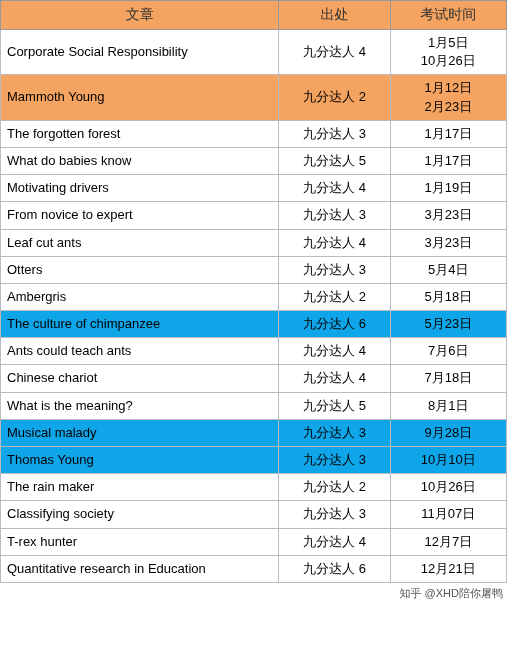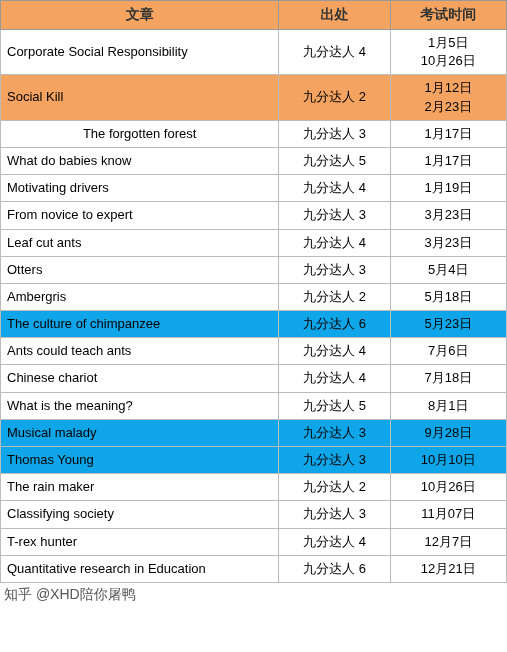--- a/index.html
+++ b/index.html
@@ -18,37 +18,37 @@
       border-collapse: collapse;
       border: 1px solid #999;
     }
     th {
       background-color: #f4a460;
       color: #333;
       text-align: center;
       padding: 5px 6px;
       border: 1px solid #999;
       font-size: 14px;
-      font-weight: bold;
+      font-weight: normal;
     }
     td {
       padding: 4px 6px;
       border: 1px solid #bbb;
       vertical-align: middle;
       line-height: 1.4;
     }
     .col-article { width: 55%; }
     .col-source  { width: 22%; text-align: center; }
     .col-date    { width: 23%; text-align: center; }
     tr.highlight-orange td { background-color: #f4a460; }
     tr.highlight-light td  { background-color: #0ea5e9; }
     tr:not(.highlight-orange):not(.highlight-light) td { background-color: #fff; }
     .footer-note {
-      text-align: left;
-      font-size: 14px;
+      text-align: right;
+      font-size: 11px;
       color: #555;
       padding: 3px 4px;
     }
   </style>
 </head>
 <body>
 
 <div class="table-container">
   <table>
     <thead>
@@ -59,27 +59,27 @@
       </tr>
     </thead>
     <tbody id="table-body">
     <tr>
           <td class="col-article" style="white-space: pre-wrap;">Corporate Social Responsibility</td>
           <td class="col-source">九分达人 4</td>
           <td class="col-date" style="white-space: pre-wrap;">1月5日
 10月26日</td>
         </tr>
         <tr class="highlight-orange">
-          <td class="col-article" style="white-space: pre-wrap;">Social Kill</td>
+          <td class="col-article" style="white-space: pre-wrap;">Mammoth Young</td>
           <td class="col-source">九分达人 2</td>
           <td class="col-date" style="white-space: pre-wrap;">1月12日
 2月23日</td>
         </tr>
         <tr>
-          <td class="col-article" style="white-space: pre-wrap; text-align: center;">The forgotten forest</td>
+          <td class="col-article" style="white-space: pre-wrap;">The forgotten forest</td>
           <td class="col-source">九分达人 3</td>
           <td class="col-date" style="white-space: pre-wrap;">1月17日</td>
         </tr>
         <tr>
           <td class="col-article" style="white-space: pre-wrap;">What do babies know</td>
           <td class="col-source">九分达人 5</td>
           <td class="col-date" style="white-space: pre-wrap;">1月17日</td>
         </tr>
         <tr>
           <td class="col-article" style="white-space: pre-wrap;">Motivating drivers</td>

